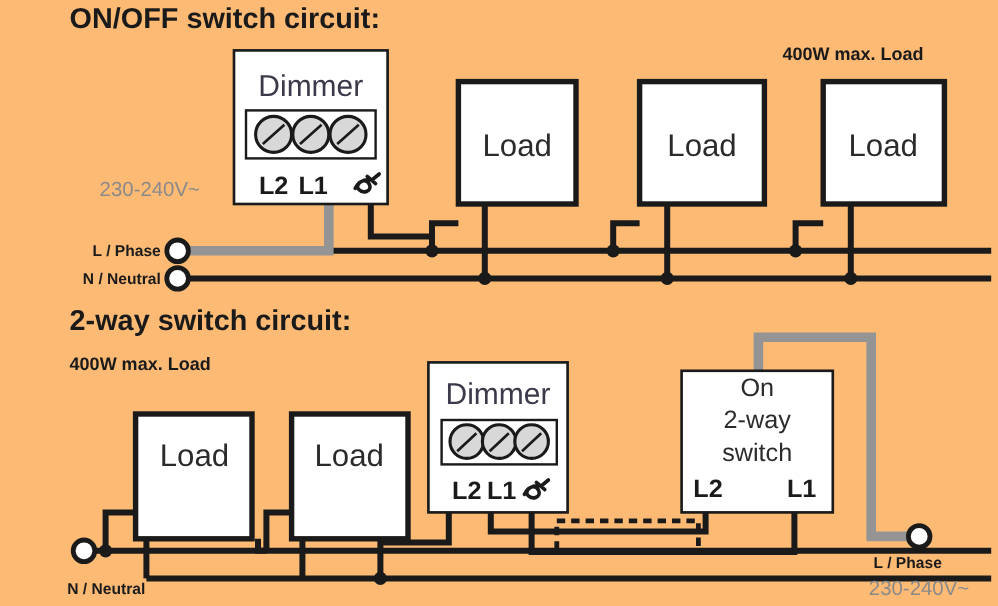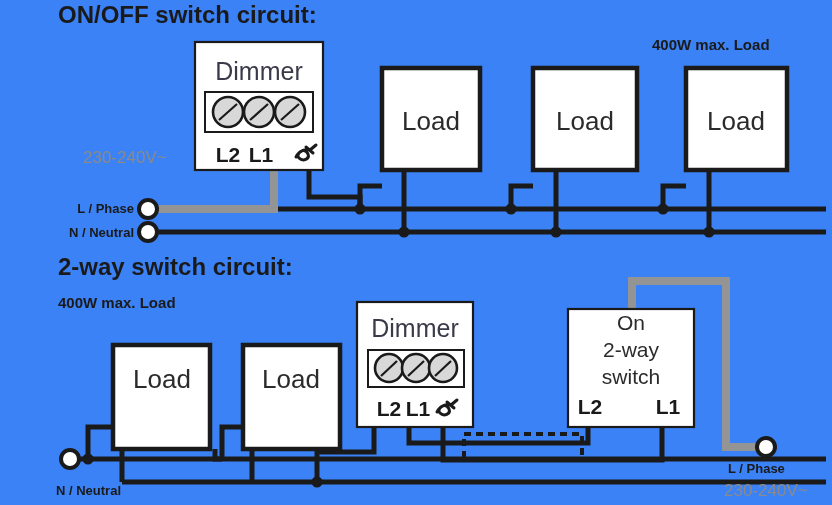--- a/index.html
+++ b/index.html
@@ -8,21 +8,21 @@
     padding: 0;
     background: #ffffff;
   }
   body {
     font-family: "Liberation Sans", sans-serif;
   }
   #canvas {
     position: relative;
     width: 832px;
     height: 505px;
-    background: #3b82f6;
+    background: #fdba74;
     overflow: hidden;
   }
   svg#diagram {
     position: absolute;
     top: 0;
     left: 0;
     width: 832px;
     height: 505px;
     display: block;
   }

